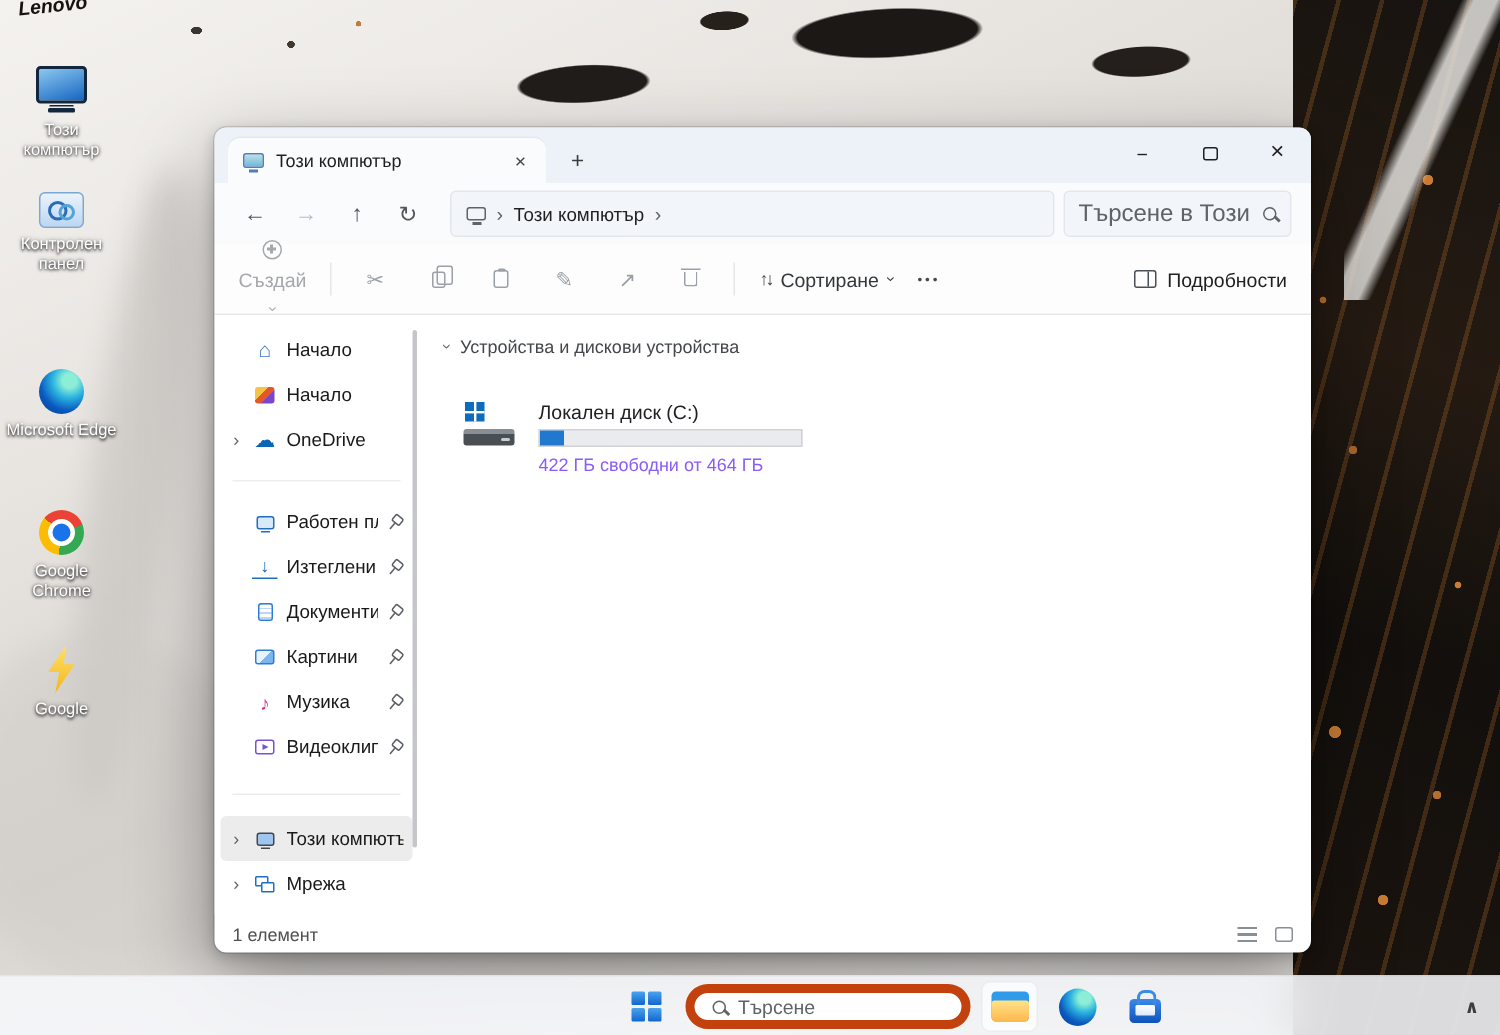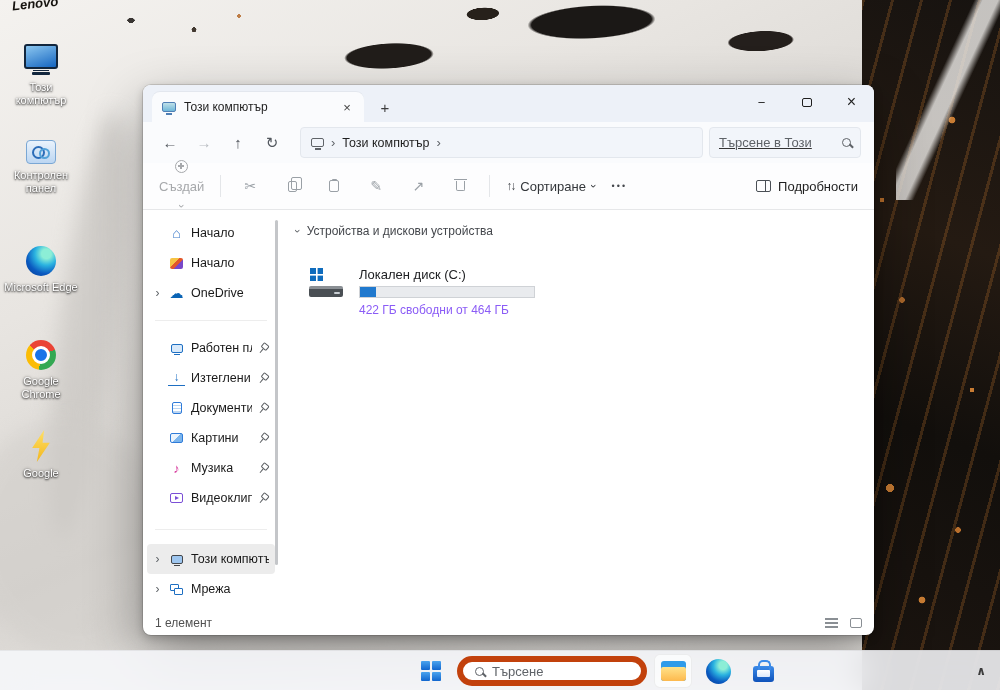--- a/index.html
+++ b/index.html
@@ -96,22 +96,22 @@
   .navbtn { width:28px; height:28px; border-radius:4px; display:flex; align-items:center; justify-content:center;
     font-size:15px; color:#52575e; cursor:pointer; flex:0 0 auto; }
   .navbtn.disabled { color:#b8bcc2; }
   .addrbox { flex:1; height:31px; margin-left:8px; background:#f2f5fa; border:1px solid #e3e7ed; border-radius:4px;
     display:flex; align-items:center; gap:7px; padding:0 10px; font-size:12.5px; color:#1f1f1f; cursor:text; }
   .addr-ico { width:13px; height:9px; border:1.4px solid #5f6368; border-radius:2px; position:relative; flex:0 0 auto; }
   .addr-ico::after { content:''; position:absolute; left:2.5px; bottom:-3.5px; width:6px; height:1.4px; background:#5f6368; }
   .crumb-sep { color:#5f6368; font-size:13px; }
   .searchbox { width:152px; height:31px; background:#f2f5fa; border:1px solid #e3e7ed; border-radius:4px;
     display:flex; align-items:center; padding:0 9px; gap:6px; flex:0 0 auto; }
-  .searchbox input { flex:1; min-width:0; border:none; outline:none; background:transparent; font-size:13px;
-    color:#333; font-family:inherit;text-decoration:underline; }
+  .searchbox input { flex:1; min-width:0; border:none; outline:none; background:transparent; font-size:16px;
+    color:#333; font-family:inherit; }
   .searchbox input::placeholder { color:#5f6368; opacity:1; }
   .mag { width:9px; height:9px; border:1.6px solid #5f6368; border-radius:50%; position:relative; flex:0 0 auto; }
   .mag::after { content:''; position:absolute; width:5px; height:1.6px; background:#5f6368; right:-4px; bottom:-1px;
     transform:rotate(45deg); }
 
   .cmdbar { height:46px; background:#fdfdfe; display:flex; align-items:center; padding:0 16px; gap:16px; flex:0 0 auto; }
   .cmd-group { display:flex; align-items:center; gap:6px; font-size:13px; cursor:pointer; }
   .disabledtxt { color:#a6a8ab;flex-direction:column; }
   .enabledtxt { color:#33363a; }
   .icn-new { width:13px; height:13px; border:1.5px solid #a6a8ab; border-radius:50%; position:relative; }
@@ -241,21 +241,21 @@
     <div class="wp-slab-right"></div>
     <div class="wp-slab-streak"></div>
   </div>
 
   <div class="brand">Lenovo</div>
 
   <div class="dsk-icon" style="top:44px">
     <div class="art art-pc"></div>
     <div class="dsk-label" style="margin-top:12px">Този компютър</div>
   </div>
-  <div class="dsk-icon" style="top:140px">
+  <div class="dsk-icon" style="top:128px">
     <div class="art art-cp"></div>
     <div class="dsk-label">Контролен панел</div>
   </div>
   <div class="dsk-icon" style="top:246px">
     <div class="art art-edge"></div>
     <div class="dsk-label">Microsoft Edge</div>
   </div>
   <div class="dsk-icon" style="top:340px">
     <div class="art art-chrome"></div>
     <div class="dsk-label">Google Chrome</div>

